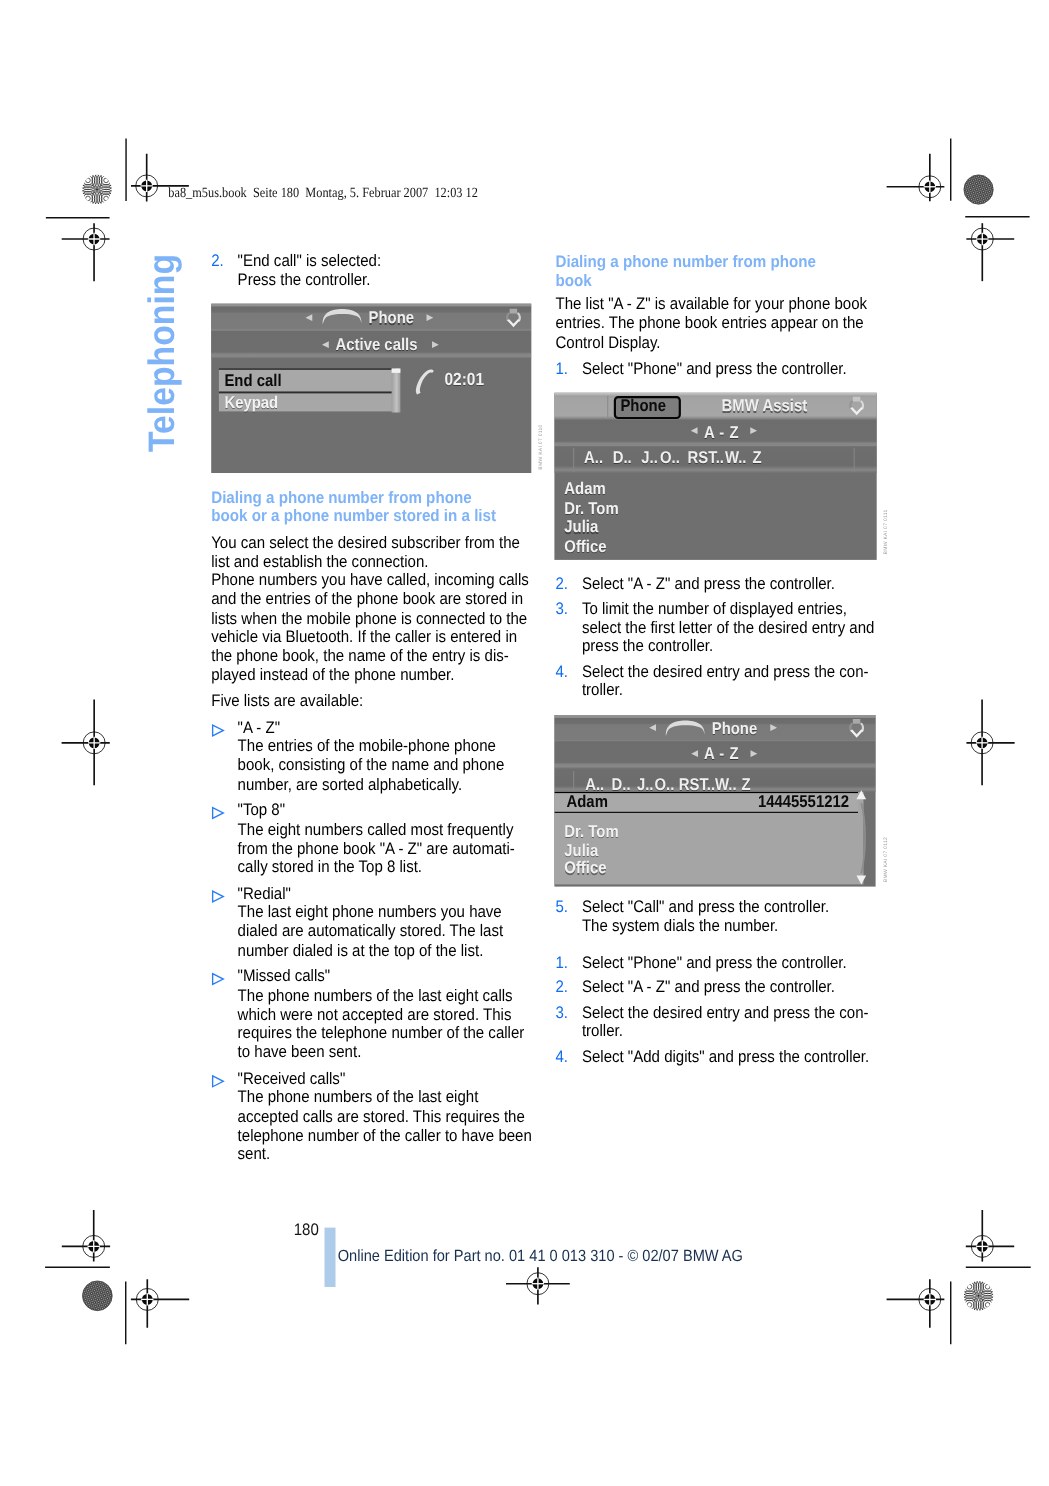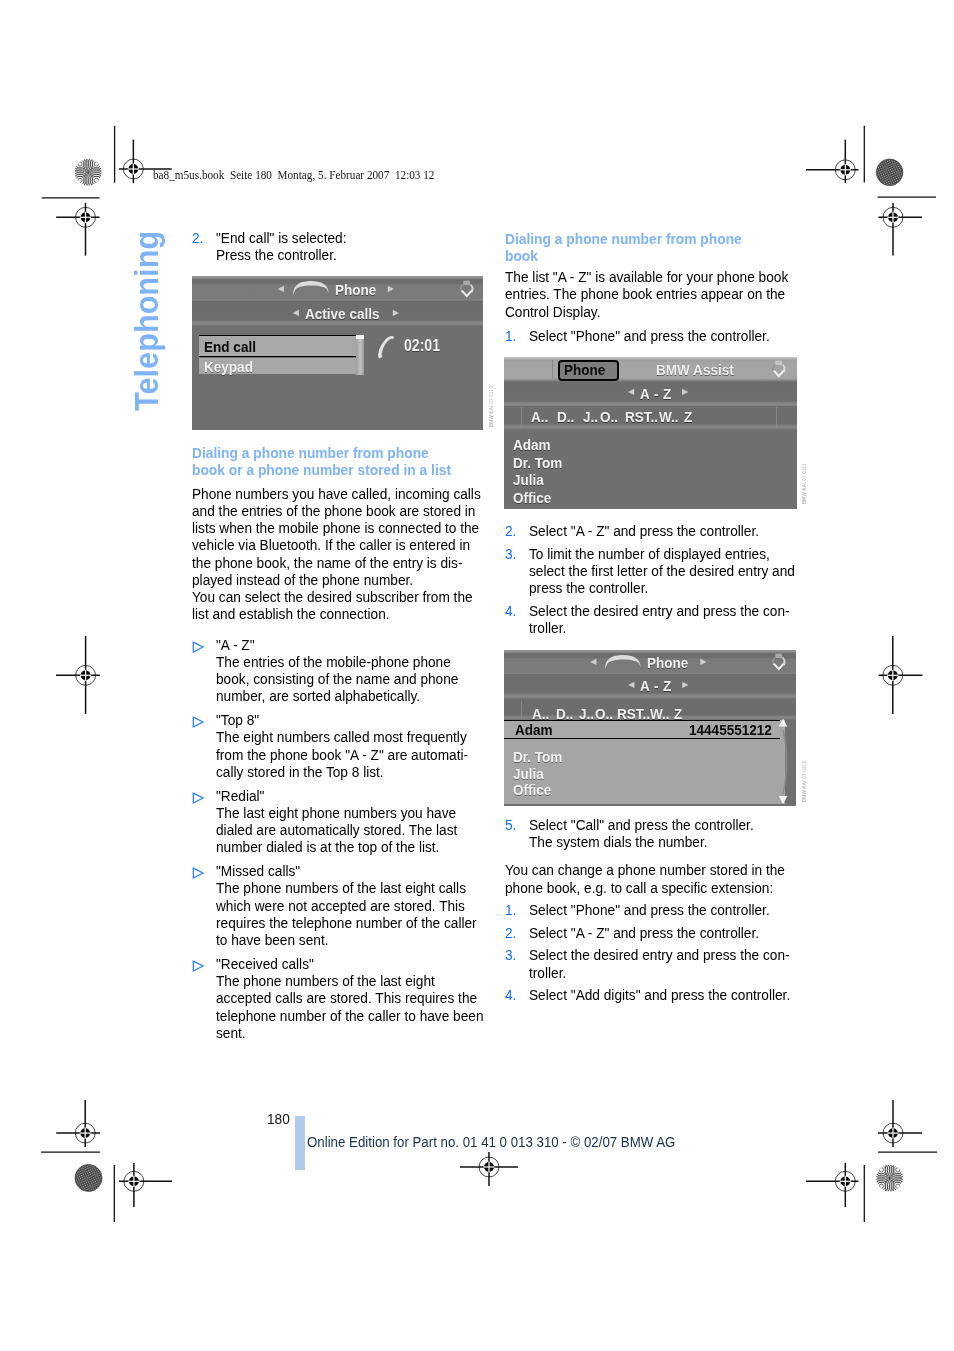--- a/index.html
+++ b/index.html
@@ -288,32 +288,35 @@
         </div>
       </div>
     </div>
   <div class="blk" id="L-body" style="left:180px;top:444px;">
       <div>
         <span class="ln h">Dialing a phone number from phone</span>
         <span class="ln h">book or a phone number stored in a list</span>
       </div>
       <div style="height: 6px; font-size: 0px;"></div>
       <div>
+        <span class="ln">You can select the desired subscriber from the</span>
+        <span class="ln">list and establish the connection.</span>
+      </div>
+      <div>
         <span class="ln">Phone numbers you have called, incoming calls</span>
         <span class="ln">and the entries of the phone book are stored in</span>
         <span class="ln">lists when the mobile phone is connected to the</span>
         <span class="ln">vehicle via Bluetooth. If the caller is entered in</span>
         <span class="ln">the phone book, the name of the entry is dis-</span>
         <span class="ln">played instead of the phone number.</span>
       </div>
+      <div style="height: 6.5px; font-size: 0px;"></div>
       <div>
-        <span class="ln">You can select the desired subscriber from the</span>
-        <span class="ln">list and establish the connection.</span>
-      </div>
-      <div style="height: 6.5px; font-size: 0px;"></div>
+        <span class="ln">Five lists are available:</span>
+      </div>
       <div style="height: 6.5px; font-size: 0px;"></div>
       <div style="position: relative;">
         <span class="marker tri" style="top: 0px; line-height: 17.25px; font-size: 15.2px; transform: none;">
           <svg width="12" height="12" viewBox="0 0 12 12" style="position:absolute;left:-1.3px;top:5.2px;overflow:visible">
             <path d="M1.3 1.15 L11.0 6.05 L1.3 10.95 Z" fill="none" stroke="#2A7FF5" stroke-width="1.25" stroke-linejoin="miter"></path>
           </svg>
         </span>
         <div class="ind">
           <span class="ln" style="transform-origin: 0px 50%;">"A - Z"</span>
           <span class="ln" style="transform-origin: 0px 50%;">The entries of the mobile-phone phone</span>
@@ -427,24 +430,20 @@
   <div class="blk" id="R-bot" style="left:493px;top:816px;">
       <div style="position: relative;">
         <span class="marker blue" style="top: 0px; line-height: 17.25px; font-size: 15.2px;">5.</span>
         <div class="ind">
           <span class="ln" style="transform-origin: 0px 50%;">Select "Call" and press the controller.</span>
           <span class="ln" style="transform-origin: 0px 50%;">The system dials the number.</span>
         </div>
       </div>
       <div style="height: 5.4px; font-size: 0px;"></div>
       <div style="height: 5.4px; font-size: 0px;"></div>
-      <div>
-        <span class="ln">You can change a phone number stored in the</span>
-        <span class="ln">phone book, e.g. to call a specific extension:</span>
-      </div>
       <div style="height: 5.4px; font-size: 0px;"></div>
       <div style="position: relative;">
         <span class="marker blue" style="top: 0px; line-height: 17.25px; font-size: 15.2px;">1.</span>
         <div class="ind">
           <span class="ln" style="transform-origin: 0px 50%;">Select "Phone" and press the controller.</span>
         </div>
       </div>
       <div style="height: 5.4px; font-size: 0px;"></div>
       <div style="position: relative;">
         <span class="marker blue" style="top: 0px; line-height: 17.25px; font-size: 15.2px;">2.</span>

